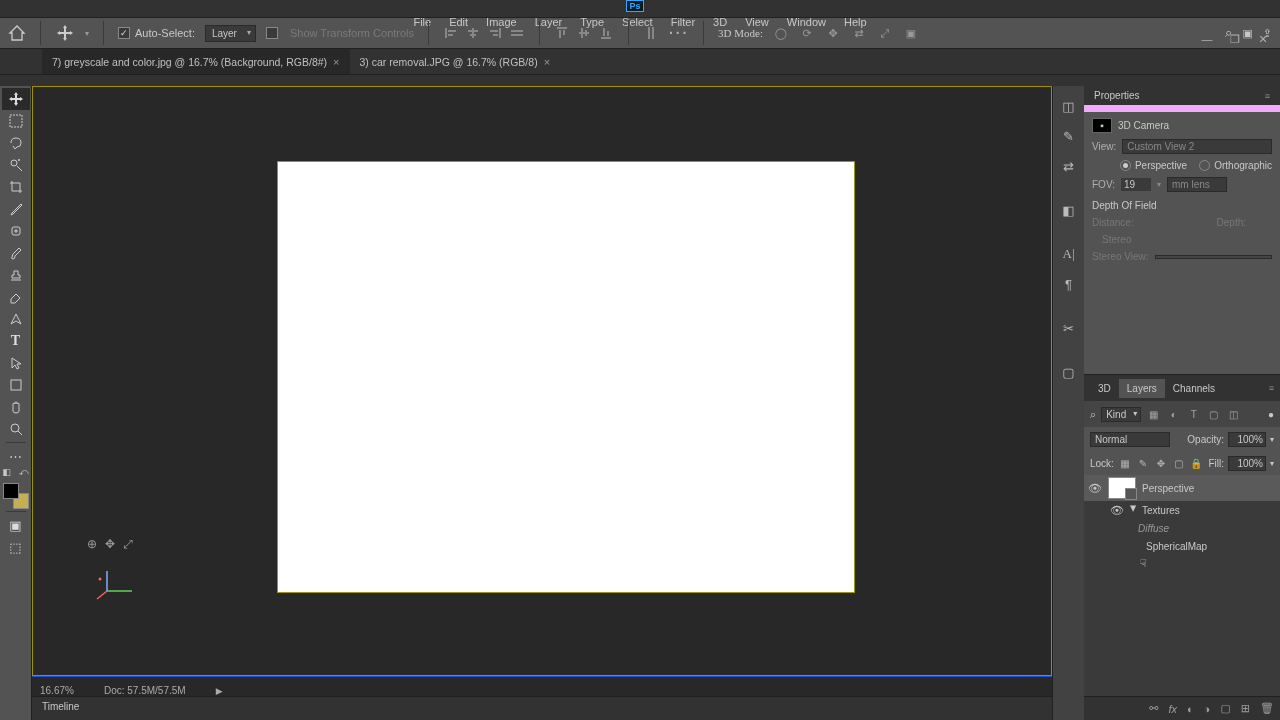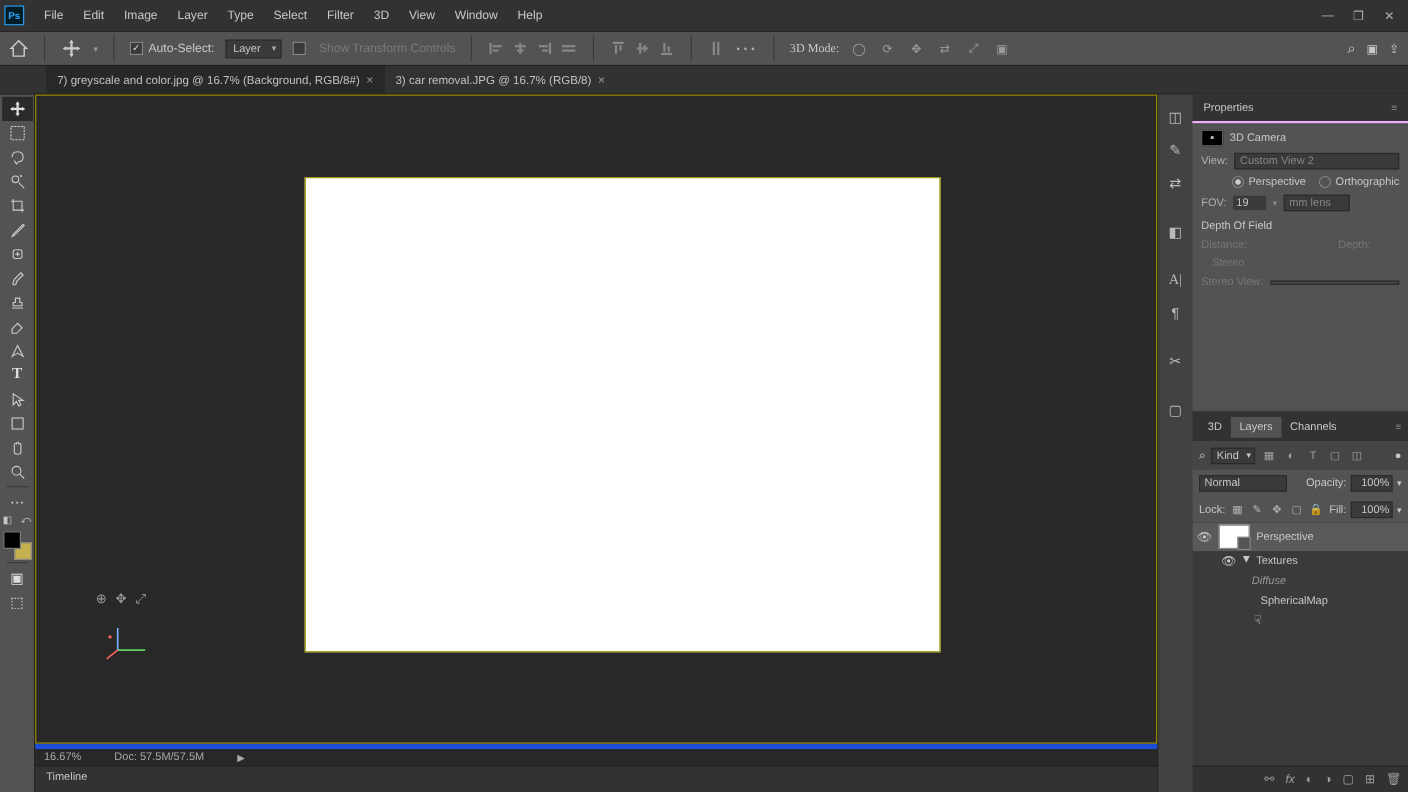--- a/index.html
+++ b/index.html
@@ -1,19 +1,19 @@
 <!DOCTYPE html>
 <html><head>
 <meta charset="utf-8">
 <style>
 * { margin: 0; padding: 0; box-sizing: border-box; font-family: "Segoe UI", Tahoma, sans-serif; user-select: none; }
 body { width: 1280px; height: 720px; background: #323232; color: #c8c8c8; font-size: 11px; overflow: hidden; position: relative; }
 
 
-.titlebar { height: 28px; background: #323232; display: flex; align-items: center; padding: 0 4px; }
+.titlebar { height: 17px; background: #323232; display: flex; align-items: center; padding: 0 4px; flex-direction: column; }
 .ps-logo { width: 18px; height: 18px; background: #001d26; border: 1px solid #31a8ff; display: flex; align-items: center; justify-content: center; font-size: 9px; font-weight: bold; color: #31a8ff; margin-right: 10px; }
 .menubar { display: flex; gap: 2px; }
 .menu-item { padding: 4px 8px; cursor: pointer; }
 .win-controls { margin-left: auto; display: flex; gap: 14px; padding-right: 6px; align-items: center; }
 .win-btn { width: 14px; height: 14px; cursor: pointer; opacity: 0.8; display:flex; align-items:center; justify-content:center;}
 
 
 .options-bar { height: 32px; background: #535353; border-top: 1px solid #202020; border-bottom: 1px solid #202020; display: flex; align-items: center; padding: 0 8px; gap: 10px; }
 .home-icon { width: 18px; height: 18px; }
 .divider-v { width: 1px; height: 24px; background: #3a3a3a; margin: 0 4px; }
@@ -49,33 +49,33 @@
 .swatch-bg { position: absolute; width: 16px; height: 16px; background: #c4b050; border: 1px solid #888; bottom:0; right:0; }
 
 
 .canvas-area { flex: 1; background: #282828; position: relative; display: flex; flex-direction: column; }
 .canvas-viewport { flex: 1; position: relative; }
 .canvas-doc { position: absolute; background: white; left: 245px; top: 75px; width: 578px; height: 432px; border:1px solid #8a8a00; outline: 1px solid rgba(200,180,0,0.3); outline-offset: -1px;}
 .canvas-border { position:absolute; inset:0; border:1px solid #a09000; pointer-events:none;}
 .ctrl3d-icons { position:absolute; left:55px; bottom:125px; display:flex; gap:8px;}
 .ctrl3d-icons span { font-size:12px; color:#999;}
 .axis-widget { position:absolute; left:60px; bottom:75px; }
-.status-bar { height: 20px; background: #282828; display: flex; align-items: center; padding: 0 8px; font-size: 10px; gap: 30px; color:#aaa; border-top:5px solid #1d4ed8;}
+.status-bar { height: 20px; background: #282828; display: flex; align-items: flex-end; padding: 0 8px; font-size: 10px; gap: 30px; color:#aaa; border-top:1px solid #1d4ed8;}
 .status-bar .arrow{font-size:9px;}
 .timeline-bar { height: 24px; background: #323232; padding: 4px 10px; font-size: 10px; border-top:1px solid #202020;}
 
 
 .right-side { width: 228px; display: flex; background:#323232;}
 .icon-strip { width: 32px; background: #424242; border-left: 1px solid #202020; display: flex; flex-direction: column; align-items: center; padding-top: 6px; gap: 2px; }
 .strip-icon { width: 28px; height: 28px; display: flex; align-items: center; justify-content: center; font-size: 13px; color: #bbb;}
 .strip-gap { height: 12px;}
 .panels { width: 196px; background: #535353; display: flex; flex-direction: column; }
 
 
-.panel-header { height: 26px; background: #323232; display: flex; align-items: center; padding: 0 10px; font-size: 10px; border-bottom:2px solid #f0abfc;}
+.panel-header { height: 26px; background: #323232; display: flex; align-items: center; padding: 0 10px; font-size: 10px; border-bottom:7px solid #f0abfc;}
 .panel-menu-ico { margin-left:auto; font-size:9px; opacity:0.6;}
 .prop-body { padding: 6px 8px; font-size: 10px; color: #c8c8c8; }
 .prop-row { display: flex; align-items: center; gap: 6px; margin-bottom: 6px; }
 .prop-cam-ico { width:20px; height:15px; background:#000; border:1px solid #666; display:flex; align-items:center; justify-content:center;}
 .prop-label { color: #b0b0b0; }
 .prop-input { background: #3a3a3a; border: 1px solid #2a2a2a; padding: 1px 4px; font-size: 10px; color: #888; flex:1;}
 .radio-row { display: flex; gap: 12px; margin: 6px 0; justify-content: flex-end; }
 .radio-item { display: flex; align-items: center; gap: 4px; }
 .radio-circ { width: 11px; height: 11px; border: 1px solid #888; border-radius: 50%; position:relative;}
 .radio-circ.on::after{content:""; position:absolute; inset:2px; background:#ccc; border-radius:50%;}

